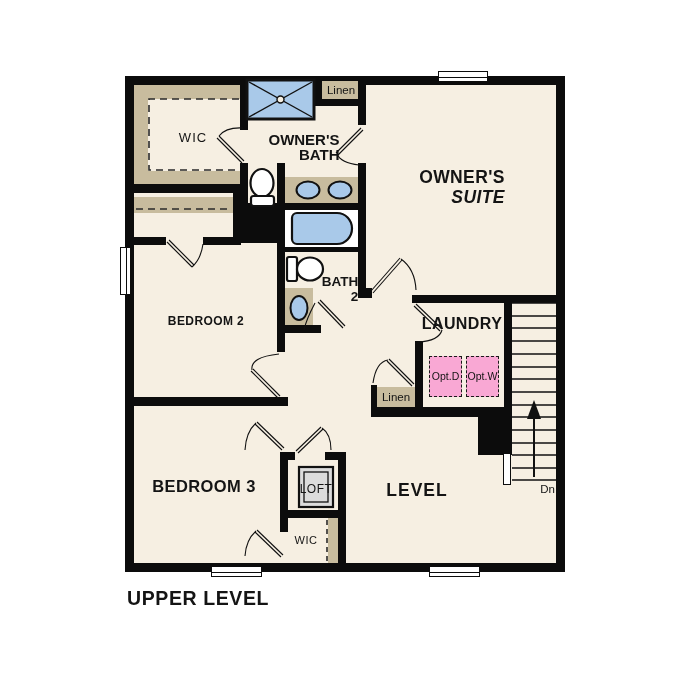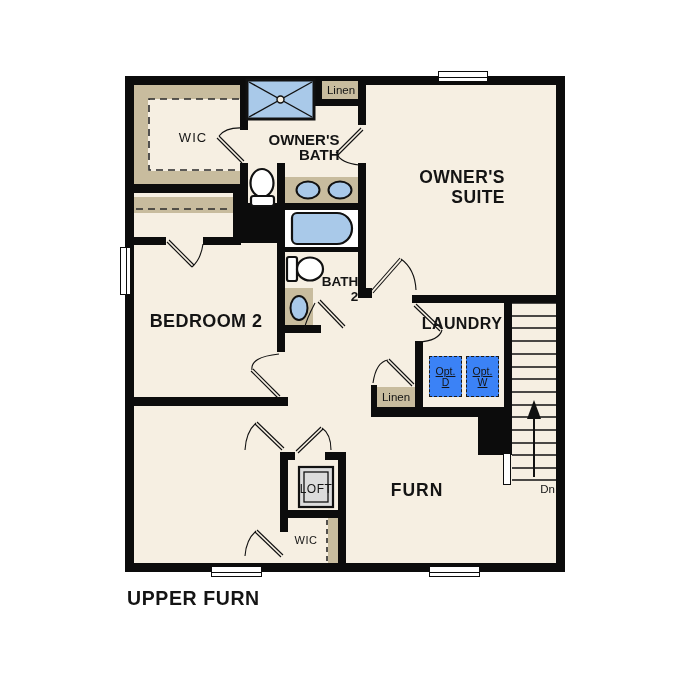--- a/index.html
+++ b/index.html
@@ -5,23 +5,23 @@
   html,body{margin:0;padding:0;background:#ffffff;width:687px;height:687px;overflow:hidden;}
   .plan{position:relative;width:687px;height:687px;font-family:"Liberation Sans","DejaVu Sans",sans-serif;color:#141414;}
   .abs{position:absolute;}
   .outer{left:125px;top:76px;width:440px;height:496px;border:9px solid #0c0c0c;box-sizing:border-box;background:#f6efe2;}
   .wall{position:absolute;background:#0c0c0c;}
   .tan{position:absolute;background:#c8bc9e;}
   .white{position:absolute;background:#ffffff;}
   .window{position:absolute;background:#ffffff;border:1.5px solid #0c0c0c;box-sizing:border-box;}
   .wline-h{position:absolute;left:0;right:0;top:50%;height:1px;background:#0c0c0c;}
   .wline-v{position:absolute;top:0;bottom:0;left:50%;width:1px;background:#0c0c0c;}
-  .optbox{position:absolute;background:#3b82f6;border:1.6px dashed #1a1a1a;box-sizing:border-box;
-          display:flex;flex-direction:column;align-items:center;justify-content:center;
-          font-size:10.5px;line-height:11px;color:#141414;text-decoration:underline;}
+  .optbox{position:absolute;background:#f9a8d4;border:1.6px dashed #1a1a1a;box-sizing:border-box;
+          display:flex;align-items:center;justify-content:center;
+          font-size:10.5px;line-height:11px;color:#141414;}
   .lbl{position:absolute;transform:translate(-50%,-50%);text-align:right;white-space:nowrap;}
   .b{font-weight:bold;}
   svg.overlay{position:absolute;left:0;top:0;pointer-events:none;}
   .title{position:absolute;left:127px;top:587px;font-size:19.5px;font-weight:bold;letter-spacing:.6px;}
 </style>
 </head>
 <body>
 
 <div class="plan">
 
@@ -215,28 +215,29 @@
   </div>
 
   <div class="lbl" style="left:193px;top:137px;font-size:13px;letter-spacing:1px;">WIC</div>
   <div class="lbl b" style="left:304px;top:147px;font-size:15px;line-height:15px;">
     <span style="display:block;">OWNER'S</span>
     <span style="display:block;">BATH</span>
   </div>
   <div class="lbl" style="left:341px;top:90px;font-size:11.5px;">Linen</div>
   <div class="lbl b" style="left:462px;top:187px;font-size:17.5px;line-height:20px;letter-spacing:.4px;">
     <span style="display:block;">OWNER'S</span>
-    <span style="display:block;">SUITE</span>
-  </div>
-  <div class="lbl b" style="left:206px;top:321px;font-size:18px;letter-spacing:.4px;">BEDROOM 2</div>
+    <span style="display:block;font-style:italic;">SUITE</span>
+  </div>
+  <div class="lbl b" style="left:206px;top:321px;font-size:12px;letter-spacing:.4px;">BEDROOM 2</div>
   <div class="lbl b" style="left:340px;top:289px;font-size:13.5px;line-height:15px;">
     <span style="display:block;">BATH</span>
     <span style="display:block;">2</span>
   </div>
   <div class="lbl b" style="left:462px;top:324px;font-size:16px;letter-spacing:.4px;">LAUNDRY</div>
   <div class="lbl" style="left:396px;top:397px;font-size:11.5px;">Linen</div>
-  <div class="lbl b" style="left:417px;top:490px;font-size:17.5px;letter-spacing:1px;">FURN</div>
+  <div class="lbl b" style="left:417px;top:490px;font-size:17.5px;letter-spacing:1px;">LEVEL</div>
+  <div class="lbl b" style="left:204px;top:486px;font-size:16.5px;letter-spacing:.4px;">BEDROOM 3</div>
   <div class="lbl" style="left:316px;top:489px;font-size:12px;letter-spacing:.5px;">LOFT</div>
   <div class="lbl" style="left:306px;top:540px;font-size:11px;letter-spacing:.5px;">WIC</div>
   <div class="lbl" style="left:534px;top:489px;font-size:11.5px;padding-left:27px;">Dn</div>
 
-  <div class="title">UPPER FURN</div>
+  <div class="title">UPPER LEVEL</div>
 </div>
 
 </body></html>

